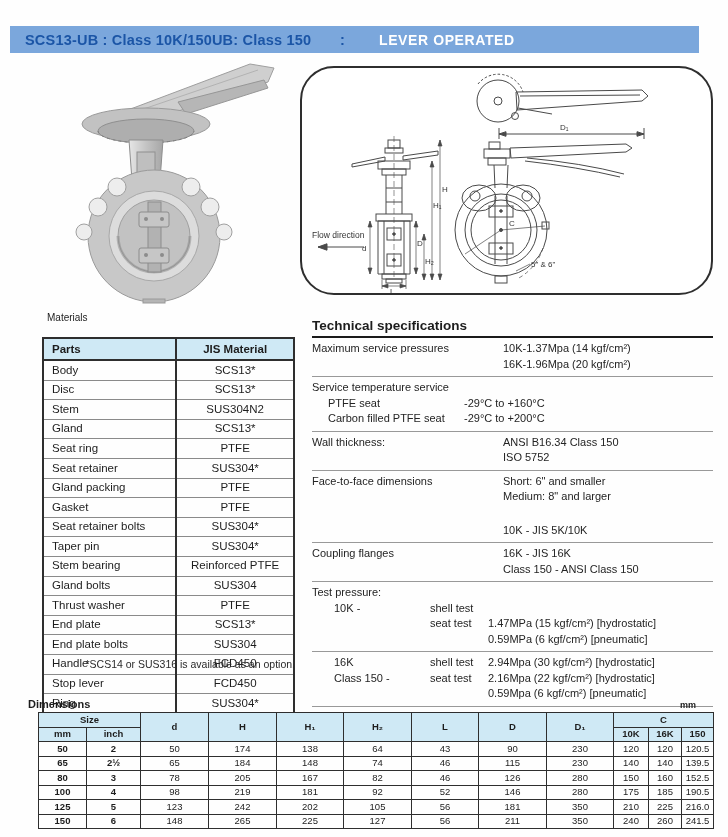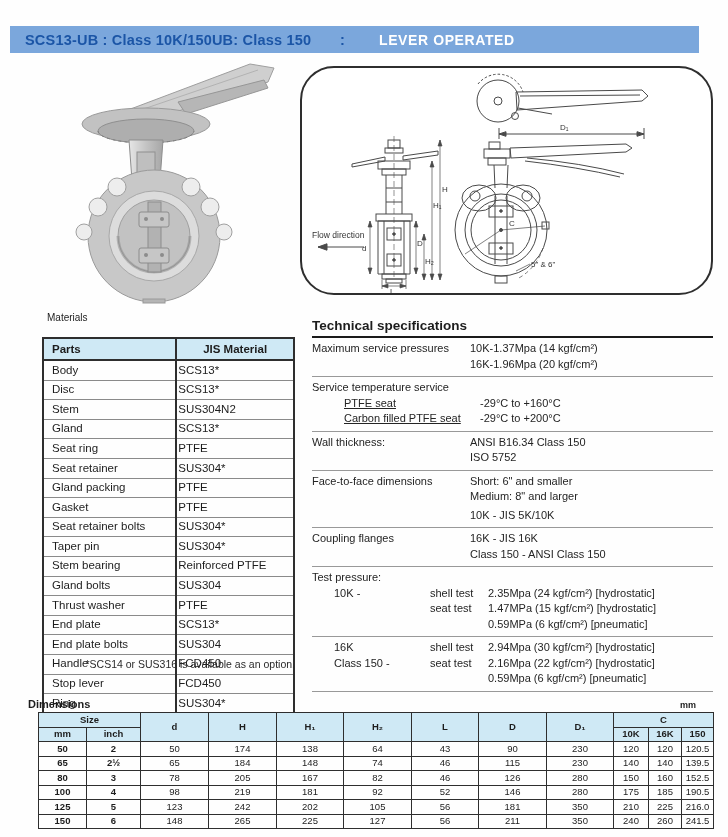--- a/index.html
+++ b/index.html
@@ -34,39 +34,39 @@
     border-collapse:collapse; font-size:11.5px; color:#1d1d1d;
     border:2px solid #2e2e2e;
   }
   table.materials th {
     background:#cfe9f5; border-bottom:2px solid #2e2e2e; font-weight:bold;
     height:18px; font-size:11.5px;
   }
   table.materials th:first-child { text-align:left; padding-left:8px; border-right:2px solid #2e2e2e; }
   table.materials td { height:16.6px; border-top:1px solid #8a8a8a; line-height:1; }
   table.materials td:first-child { padding-left:8px; border-right:2px solid #2e2e2e; }
-  table.materials td:last-child { text-align:left; }
+  table.materials td:last-child { text-align:center; }
   .materials-footnote {
     position:absolute; left:42px; top:658px; width:253px; text-align:right;
     font-size:10.5px; color:#2a2a2a;
   }
 
   
   .specs { position:absolute; left:312px; top:318px; width:401px; font-size:11px; color:#242424; }
   .specs-heading {
     font-size:13.5px; font-weight:bold; color:#1d1d1d;
     padding-bottom:3px; border-bottom:2px solid #1a1a1a; margin-bottom:3px;
   }
   .spec-divider { border-top:1px solid #999; margin:4px 0 3px 0; height:0; }
-  .spec-flex { display:flex; }
+  .spec-flex { display:flex;gap:33px; }
   .spec-label { width:158px; flex:none; line-height:15.5px; }
   .spec-lines { flex:1; }
   .spec-line { line-height:15.5px; }
   .spec-sub { display:flex; line-height:15.5px; }
-  .spec-sub .sl { margin-left:32px; width:136px; flex:none;text-decoration:underline; }
+  .spec-sub .sl { margin-left:16px; width:136px; flex:none; }
   .test-row { display:flex; line-height:15.5px; }
   .test-row .c1 { width:118px; padding-left:22px; box-sizing:border-box; flex:none; }
   .test-row .c2 { width:58px; flex:none; }
   .c3 { flex:1; }
 
   
   .dims-heading { position:absolute; left:28px; top:698px; font-size:11px; font-weight:bold; color:#1d1d1d; }
   .dims-unit { position:absolute; left:680px; top:700px; font-size:9px; font-weight:bold; color:#1d1d1d; }
   table.dims {
     position:absolute; left:38px; top:712px; width:675px;
@@ -368,37 +368,36 @@
             <div class="spec-line">ANSI B16.34 Class 150</div>
             <div class="spec-line">ISO 5752</div>
           </div>
         </div>
         <div class="spec-divider"></div>
         <div class="spec-flex">
           <div class="spec-label">Face-to-face dimensions</div>
           <div class="spec-lines">
             <div class="spec-line">Short:  6" and smaller</div>
             <div class="spec-line">Medium:  8" and larger</div>
-            <div class="spec-line" style="margin-top: 3px;">10K - JIS 5K/10K</div>
+            <div class="spec-line" style="margin-top: 18px;">10K - JIS 5K/10K</div>
           </div>
         </div>
         <div class="spec-divider"></div>
         <div class="spec-flex">
           <div class="spec-label">Coupling flanges</div>
           <div class="spec-lines">
             <div class="spec-line">16K - JIS 16K</div>
             <div class="spec-line">Class 150 - ANSI Class 150</div>
           </div>
         </div>
         <div class="spec-divider"></div>
         <div class="spec-line">Test pressure:</div>
         <div class="test-row">
           <div class="c1">10K -</div>
           <div class="c2">shell test</div>
-          <div class="c3">2.35Mpa (24 kgf/cm²) [hydrostatic]</div>
         </div>
         <div class="test-row">
           <div class="c1"></div>
           <div class="c2">seat test</div>
           <div class="c3">1.47MPa (15 kgf/cm²) [hydrostatic]</div>
         </div>
         <div class="test-row">
           <div class="c1"></div>
           <div class="c2"></div>
           <div class="c3">0.59MPa (6 kgf/cm²) [pneumatic]</div>

